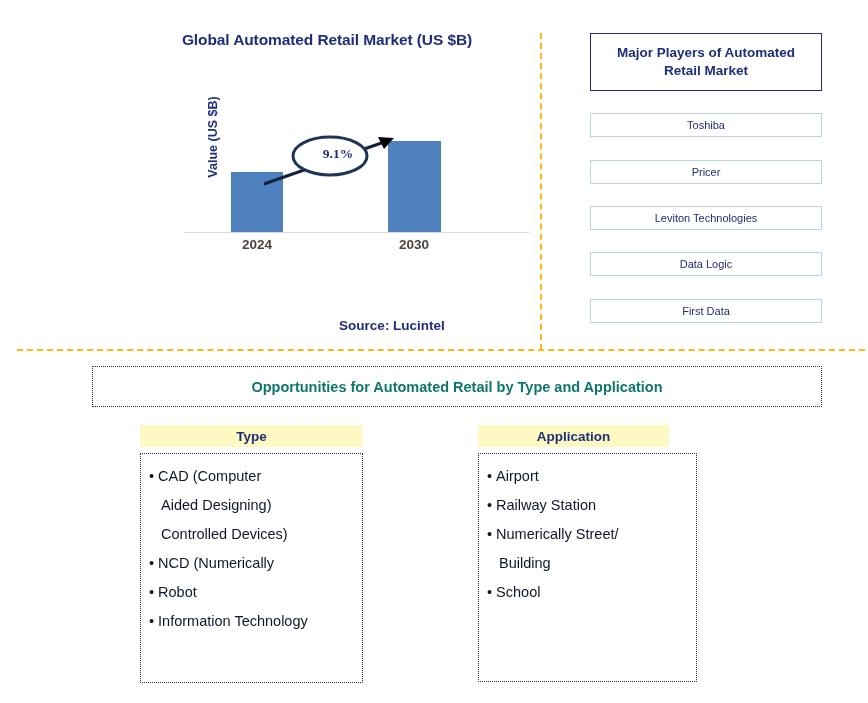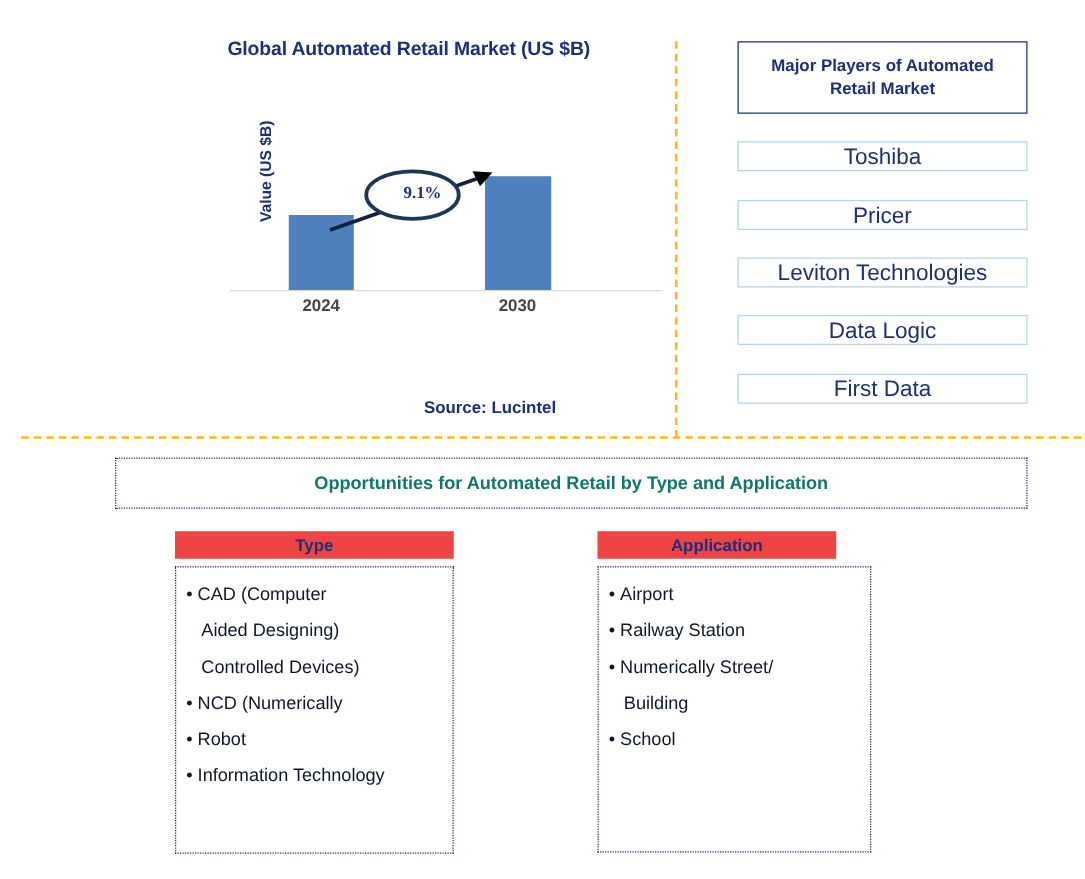--- a/index.html
+++ b/index.html
@@ -152,21 +152,21 @@
     left: 573px;
     width: 232px;
     height: 24px;
     border: 1px solid #b7d3ea;
     display: flex;
     align-items: center;
     justify-content: center;
     box-sizing: border-box;
   }
   .player-box span {
-    font-size: 18px;
+    font-size: 11px;
     color: #1F2E79;
   }
 
   
   .opportunities-box {
     position: absolute;
     left: 75px;
     top: 366px;
     width: 730px;
     height: 41px;
@@ -178,21 +178,21 @@
   }
   .opportunities-box span {
     font-size: 14.5px;
     font-weight: bold;
     color: #0f766e;
   }
 
   .col-header {
     position: absolute;
     height: 22px;
-    background: #ef4444;
+    background: #fef9c3;
     display: flex;
     align-items: center;
     justify-content: center;
     box-sizing: border-box;
   }
   .col-header span {
     font-size: 13.5px;
     font-weight: bold;
     color: #1F2E79;
   }

